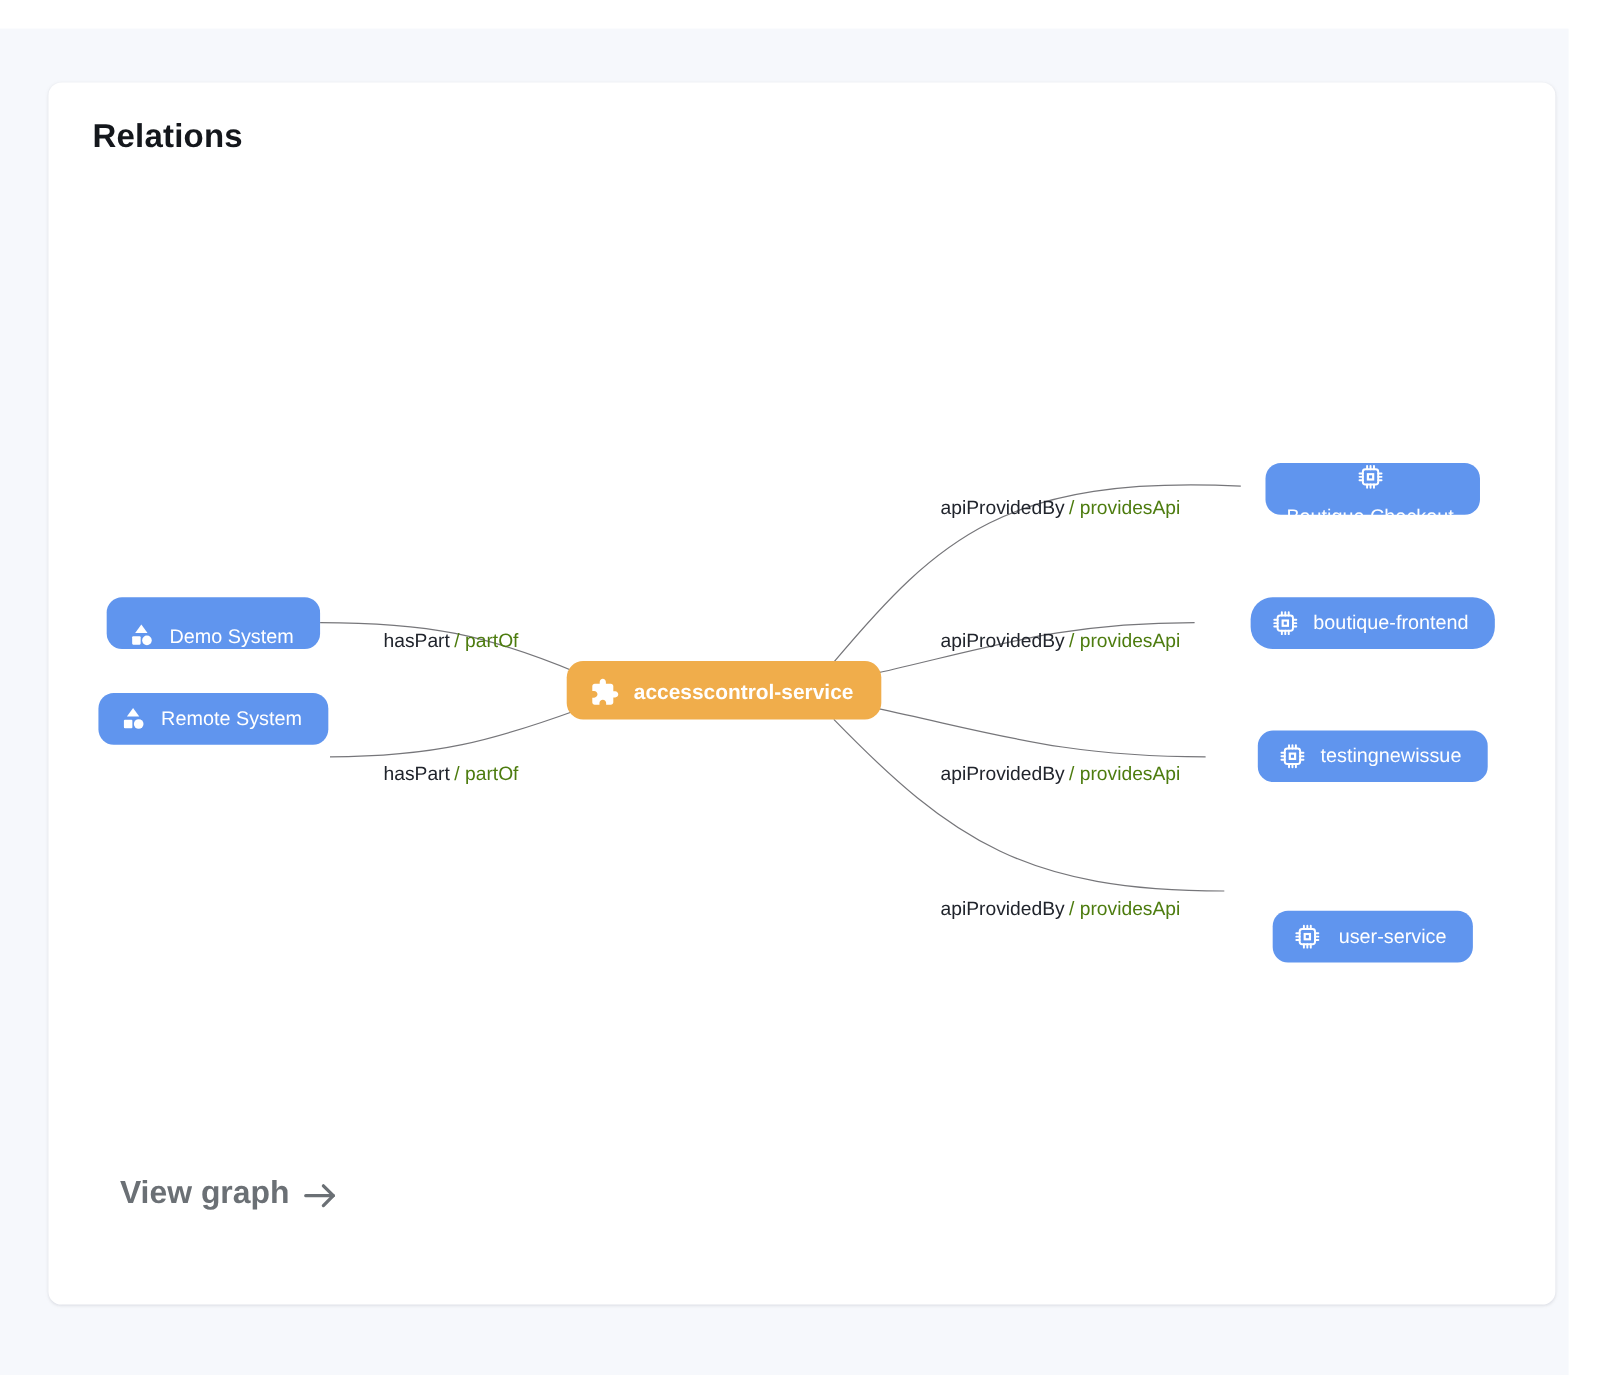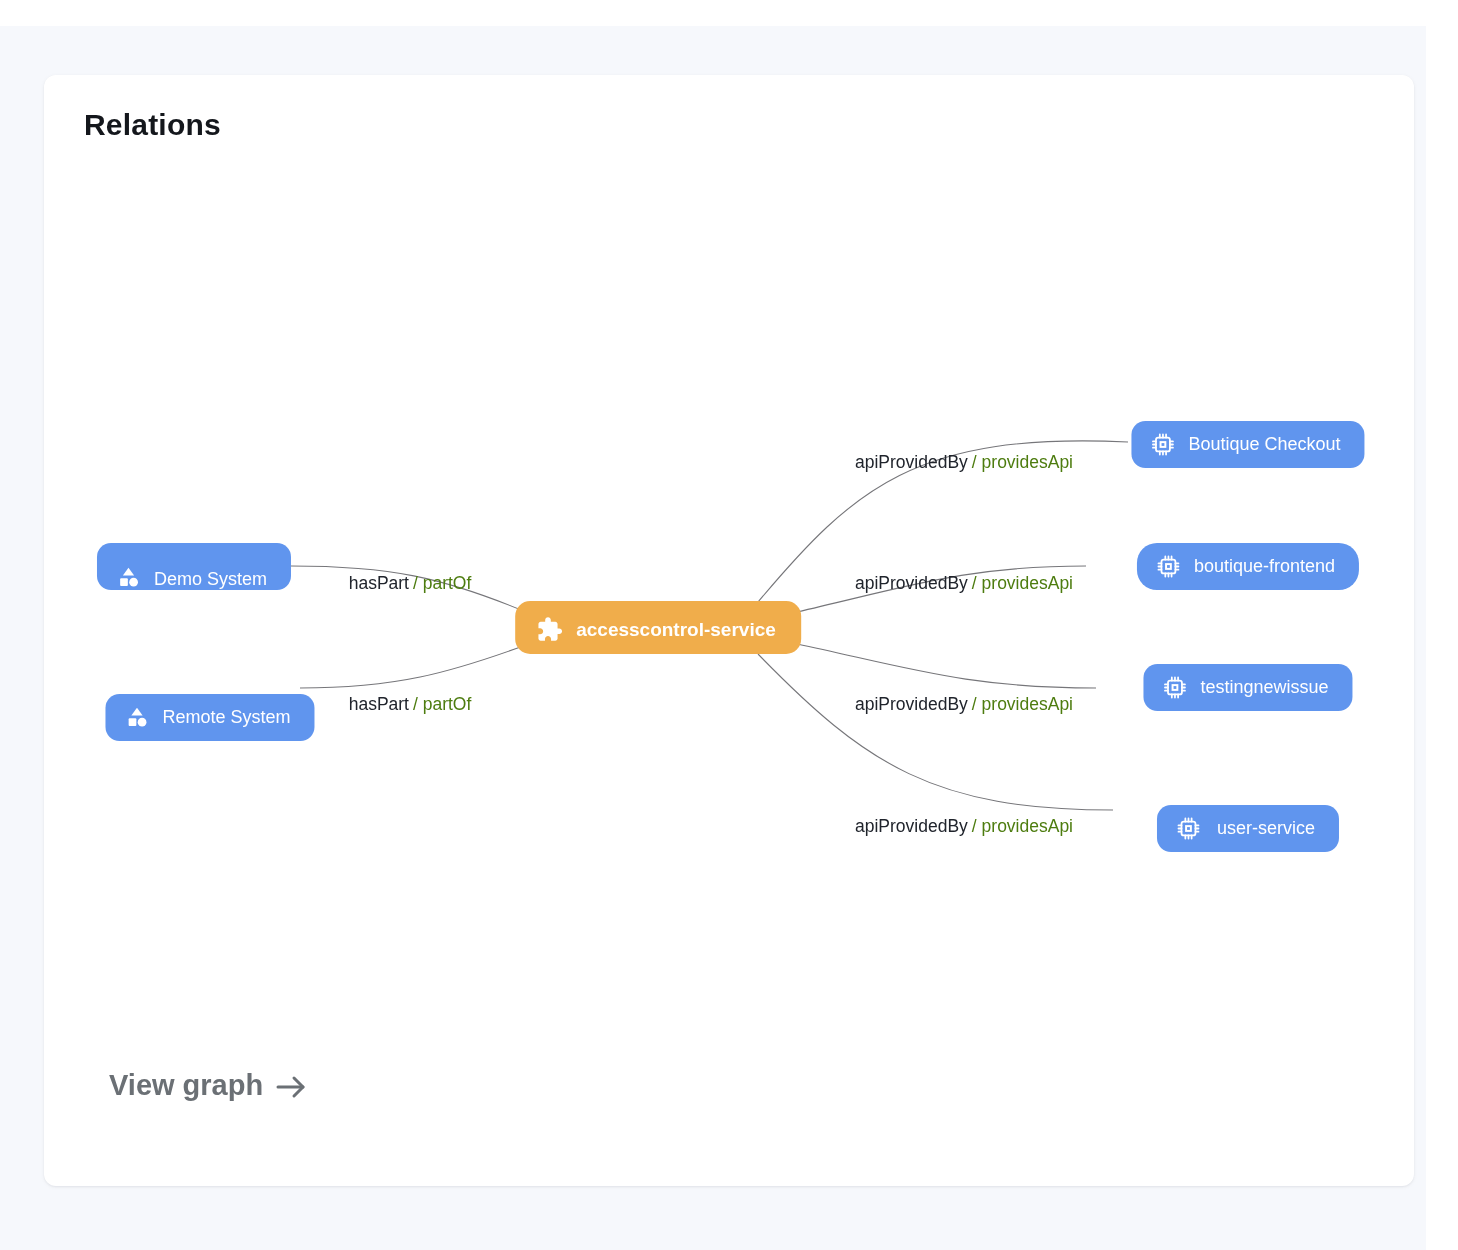--- a/index.html
+++ b/index.html
@@ -111,41 +111,41 @@
         <span class="icon">
           <svg width="25" height="25" viewBox="0 0 24 24" fill="#ffffff">
             <path d="M12 2.6 L17.4 10 H6.6 Z"></path>
             <rect x="4" y="12.8" width="7.4" height="7.4" rx="0.9"></rect>
             <circle cx="16.9" cy="16.5" r="4.2"></circle>
           </svg>
         </span>
         <span class="label">Demo System</span>
       </div>
 
-      <div class="node blue" style="left:150px; top:619px;margin-left:16px;">
+      <div class="node blue" style="left:150px; top:555px;">
         <span class="icon">
           <svg width="25" height="25" viewBox="0 0 24 24" fill="#ffffff">
             <path d="M12 2.6 L17.4 10 H6.6 Z"></path>
             <rect x="4" y="12.8" width="7.4" height="7.4" rx="0.9"></rect>
             <circle cx="16.9" cy="16.5" r="4.2"></circle>
           </svg>
         </span>
         <span class="label">Remote System</span>
       </div>
 
       <div class="node center" style="left:614px; top:526px;">
         <span class="icon">
           <svg width="27" height="27" viewBox="0 0 24 24" fill="#ffffff">
             <path d="M20.5 11H19V7c0-1.1-.9-2-2-2h-4V3.5C13 2.12 11.88 1 10.5 1S8 2.12 8 3.5V5H4c-1.1 0-1.99.9-1.99 2v3.8H3.5c1.49 0 2.7 1.21 2.7 2.7s-1.21 2.7-2.7 2.7H2V20c0 1.1.9 2 2 2h3.8v-1.5c0-1.49 1.21-2.7 2.7-2.7 1.49 0 2.7 1.21 2.7 2.7V22H17c1.1 0 2-.9 2-2v-4h1.5c1.38 0 2.5-1.12 2.5-2.5S21.88 11 20.5 11z"></path>
           </svg>
         </span>
         <span class="label">accesscontrol-service</span>
       </div>
 
-      <div class="node blue" style="left:1204px; top:346px;">
+      <div class="node blue" style="left:1204px; top:346px;flex-direction:column;">
         <span class="icon">
           <svg width="25" height="25" viewBox="0 0 24 24" fill="none" stroke="#ffffff" stroke-width="1.7" stroke-linecap="round">
             <rect x="5.3" y="5.3" width="13.4" height="13.4" rx="2.2"></rect>
             <rect x="9.7" y="9.7" width="4.6" height="4.6" stroke-width="1.9"></rect>
             <path d="M9 2.4v2.9 M12 2.4v2.9 M15 2.4v2.9 M9 18.7v2.9 M12 18.7v2.9 M15 18.7v2.9 M2.4 9h2.9 M2.4 12h2.9 M2.4 15h2.9 M18.7 9h2.9 M18.7 12h2.9 M18.7 15h2.9"></path>
           </svg>
         </span>
         <span class="label">Boutique Checkout</span>
       </div>
 
@@ -164,21 +164,21 @@
         <span class="icon">
           <svg width="25" height="25" viewBox="0 0 24 24" fill="none" stroke="#ffffff" stroke-width="1.7" stroke-linecap="round">
             <rect x="5.3" y="5.3" width="13.4" height="13.4" rx="2.2"></rect>
             <rect x="9.7" y="9.7" width="4.6" height="4.6" stroke-width="1.9"></rect>
             <path d="M9 2.4v2.9 M12 2.4v2.9 M15 2.4v2.9 M9 18.7v2.9 M12 18.7v2.9 M15 18.7v2.9 M2.4 9h2.9 M2.4 12h2.9 M2.4 15h2.9 M18.7 9h2.9 M18.7 12h2.9 M18.7 15h2.9"></path>
           </svg>
         </span>
         <span class="label">testingnewissue</span>
       </div>
 
-      <div class="node blue" style="left:1204px; top:730px;gap:16px;">
+      <div class="node blue" style="left:1204px; top:753px;gap:16px;">
         <span class="icon">
           <svg width="25" height="25" viewBox="0 0 24 24" fill="none" stroke="#ffffff" stroke-width="1.7" stroke-linecap="round">
             <rect x="5.3" y="5.3" width="13.4" height="13.4" rx="2.2"></rect>
             <rect x="9.7" y="9.7" width="4.6" height="4.6" stroke-width="1.9"></rect>
             <path d="M9 2.4v2.9 M12 2.4v2.9 M15 2.4v2.9 M9 18.7v2.9 M12 18.7v2.9 M15 18.7v2.9 M2.4 9h2.9 M2.4 12h2.9 M2.4 15h2.9 M18.7 9h2.9 M18.7 12h2.9 M18.7 15h2.9"></path>
           </svg>
         </span>
         <span class="label">user-service</span>
       </div>
 

